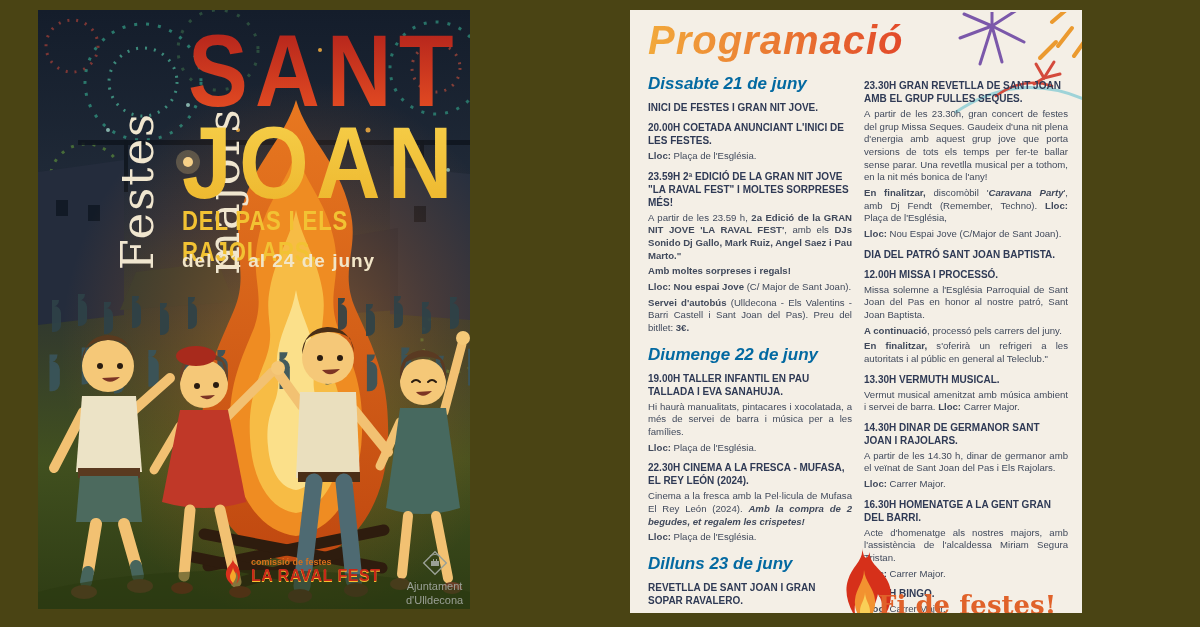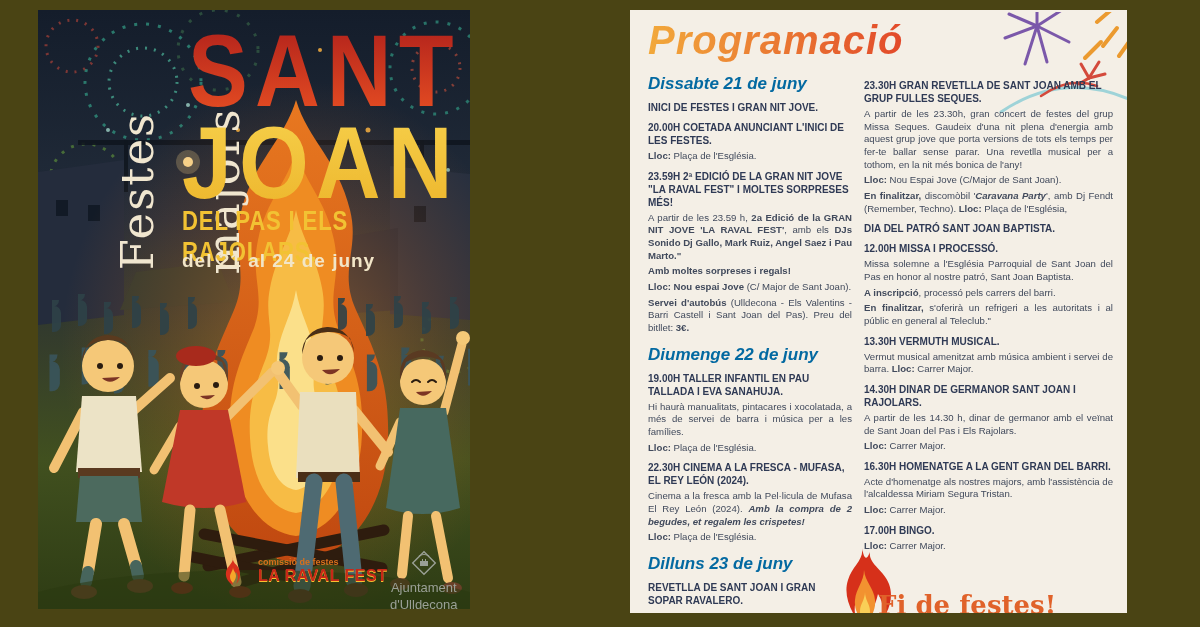--- a/index.html
+++ b/index.html
@@ -19,29 +19,29 @@
         background:linear-gradient(180deg,#b5251c 10%,#e34b22 90%);
         -webkit-background-clip:text;background-clip:text;color:transparent;}
   .joan{position:absolute;left:144px;top:102px;z-index:5;font-weight:800;font-size:102px;line-height:1;
         letter-spacing:8px;transform:scaleX(0.88);transform-origin:left top;
         background:linear-gradient(180deg,#f6cf4a,#edb62c);
         -webkit-background-clip:text;background-clip:text;color:transparent;}
   .psub{position:absolute;left:144px;top:196px;z-index:5;font-weight:800;font-size:27px;
         letter-spacing:1px;transform:scaleX(0.82);transform-origin:left top;color:#f2c233;}
   .pdates{position:absolute;left:144px;top:240px;z-index:5;font-weight:bold;font-size:19px;
         letter-spacing:1px;color:#f2e6c8;}
-  .logo-cf{position:absolute;left:186px;top:547px;z-index:6;display:flex;align-items:center;gap:17px;}
+  .logo-cf{position:absolute;left:186px;top:547px;z-index:6;display:flex;align-items:center;gap:10px;}
   .logo-cf .t1{font-size:9px;font-weight:bold;color:#d8701c;line-height:1.1;}
   .logo-cf .t2{font-size:16px;font-weight:900;letter-spacing:0.5px;color:#c82818;
                text-shadow:0 1px 0 #f8c030;line-height:1.05;}
-  .logo-aj{position:absolute;left:352px;top:540px;z-index:6;text-align:center;color:#9aa096;
-           font-size:13px;line-height:1.25;}
+  .logo-aj{position:absolute;left:368px;top:540px;z-index:6;text-align:center;color:#9aa096;
+           font-size:11px;line-height:1.25;}
 
   
-  .program{position:absolute;left:630px;top:10px;width:497px;height:603px;background:#f4efe6;overflow:hidden;}
+  .program{position:absolute;left:630px;top:10px;width:452px;height:603px;background:#f4efe6;overflow:hidden;}
   .prog-heading{position:absolute;left:18px;top:8px;z-index:3;
         font-weight:800;font-size:40px;letter-spacing:1px;font-style:italic;
         background:linear-gradient(90deg,#f2a93b,#e2492a);
         -webkit-background-clip:text;background-clip:text;color:transparent;}
   .fw-deco{position:absolute;right:-8px;top:2px;z-index:1;}
   .cols{position:absolute;left:18px;top:62px;right:14px;display:flex;gap:12px;z-index:2;}
   .col{min-width:0;}
   .col-1{flex:0 0 204px;}
   .col-2{flex:1;}
   .day{color:#0369a1;font-weight:bold;font-style:italic;font-size:17px;margin:10px 0 5px;}
@@ -338,30 +338,30 @@
           </div>
           <div class="day">Dilluns 23 de juny</div>
           <div class="block">
             <div class="etitle">REVETLLA DE SANT JOAN I GRAN SOPAR RAVALERO.</div>
           </div>
         </div>
       <div class="col col-2">
           <div class="block">
             <div class="etitle">23.30H GRAN REVETLLA DE SANT JOAN AMB EL GRUP FULLES SEQUES.</div>
             <div class="para"><span>A partir de les 23.30h, gran concert de festes del grup Missa Seques. Gaudeix d'una nit plena d'energia amb aquest grup jove que porta versions de tots els temps per fer-te ballar sense parar. Una revetlla musical per a tothom, en la nit més bonica de l'any!</span></div>
+            <div class="para"><span class="b">En finalitzar,</span><span> discomòbil '</span><span class="b i">Caravana Party</span><span>', amb Dj Fendt (Remember, Techno). </span><span class="b">Lloc:</span><span> Plaça de l'Església,</span></div>
             <div class="para"><span class="b">Lloc:</span><span> Nou Espai Jove (C/Major de Sant Joan).</span></div>
-            <div class="para"><span class="b">En finalitzar,</span><span> discomòbil '</span><span class="b i">Caravana Party</span><span>', amb Dj Fendt (Remember, Techno). </span><span class="b">Lloc:</span><span> Plaça de l'Església,</span></div>
           </div>
           <div class="block">
             <div class="etitle">DIA DEL PATRÓ SANT JOAN BAPTISTA.</div>
           </div>
           <div class="block">
             <div class="etitle">12.00H MISSA I PROCESSÓ.</div>
             <div class="para"><span>Missa solemne a l'Església Parroquial de Sant Joan del Pas en honor al nostre patró, Sant Joan Baptista.</span></div>
-            <div class="para"><span class="b">A inscripció</span><span>, processó pels carrers del barri.</span></div>
+            <div class="para"><span class="b">A continuació</span><span>, processó pels carrers del juny.</span></div>
             <div class="para"><span class="b">En finalitzar,</span><span> s'oferirà un refrigeri a les autoritats i al públic en general al Teleclub."</span></div>
           </div>
           <div class="block">
             <div class="etitle">13.30H VERMUTH MUSICAL.</div>
             <div class="para"><span>Vermut musical amenitzat amb música ambient i servei de barra. </span><span class="b">Lloc:</span><span> Carrer Major.</span></div>
           </div>
           <div class="block">
             <div class="etitle">14.30H DINAR DE GERMANOR SANT JOAN I RAJOLARS.</div>
             <div class="para"><span>A partir de les 14.30 h, dinar de germanor amb el veïnat de Sant Joan del Pas i Els Rajolars.</span></div>
             <div class="para"><span class="b">Lloc:</span><span> Carrer Major.</span></div>

